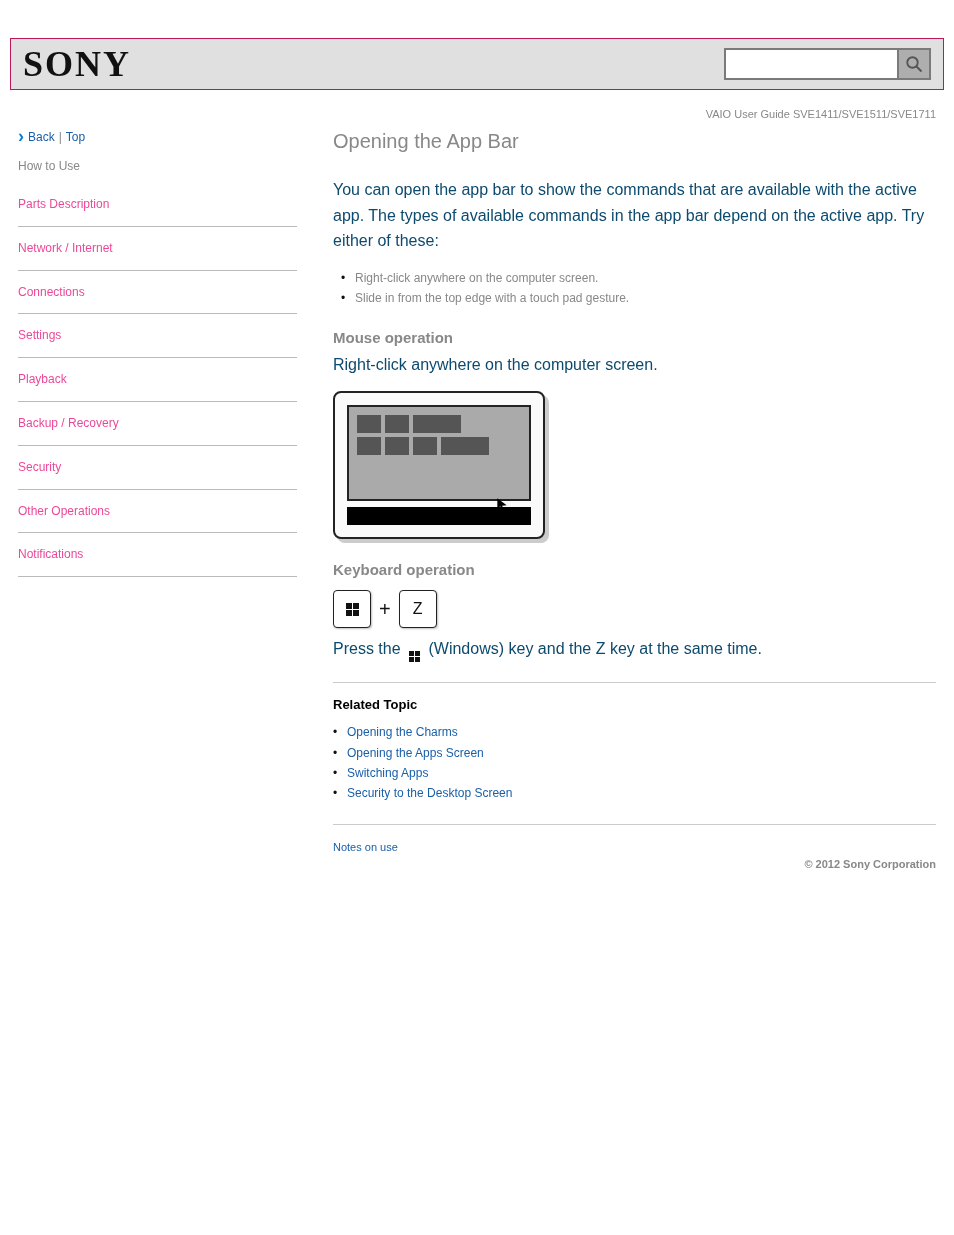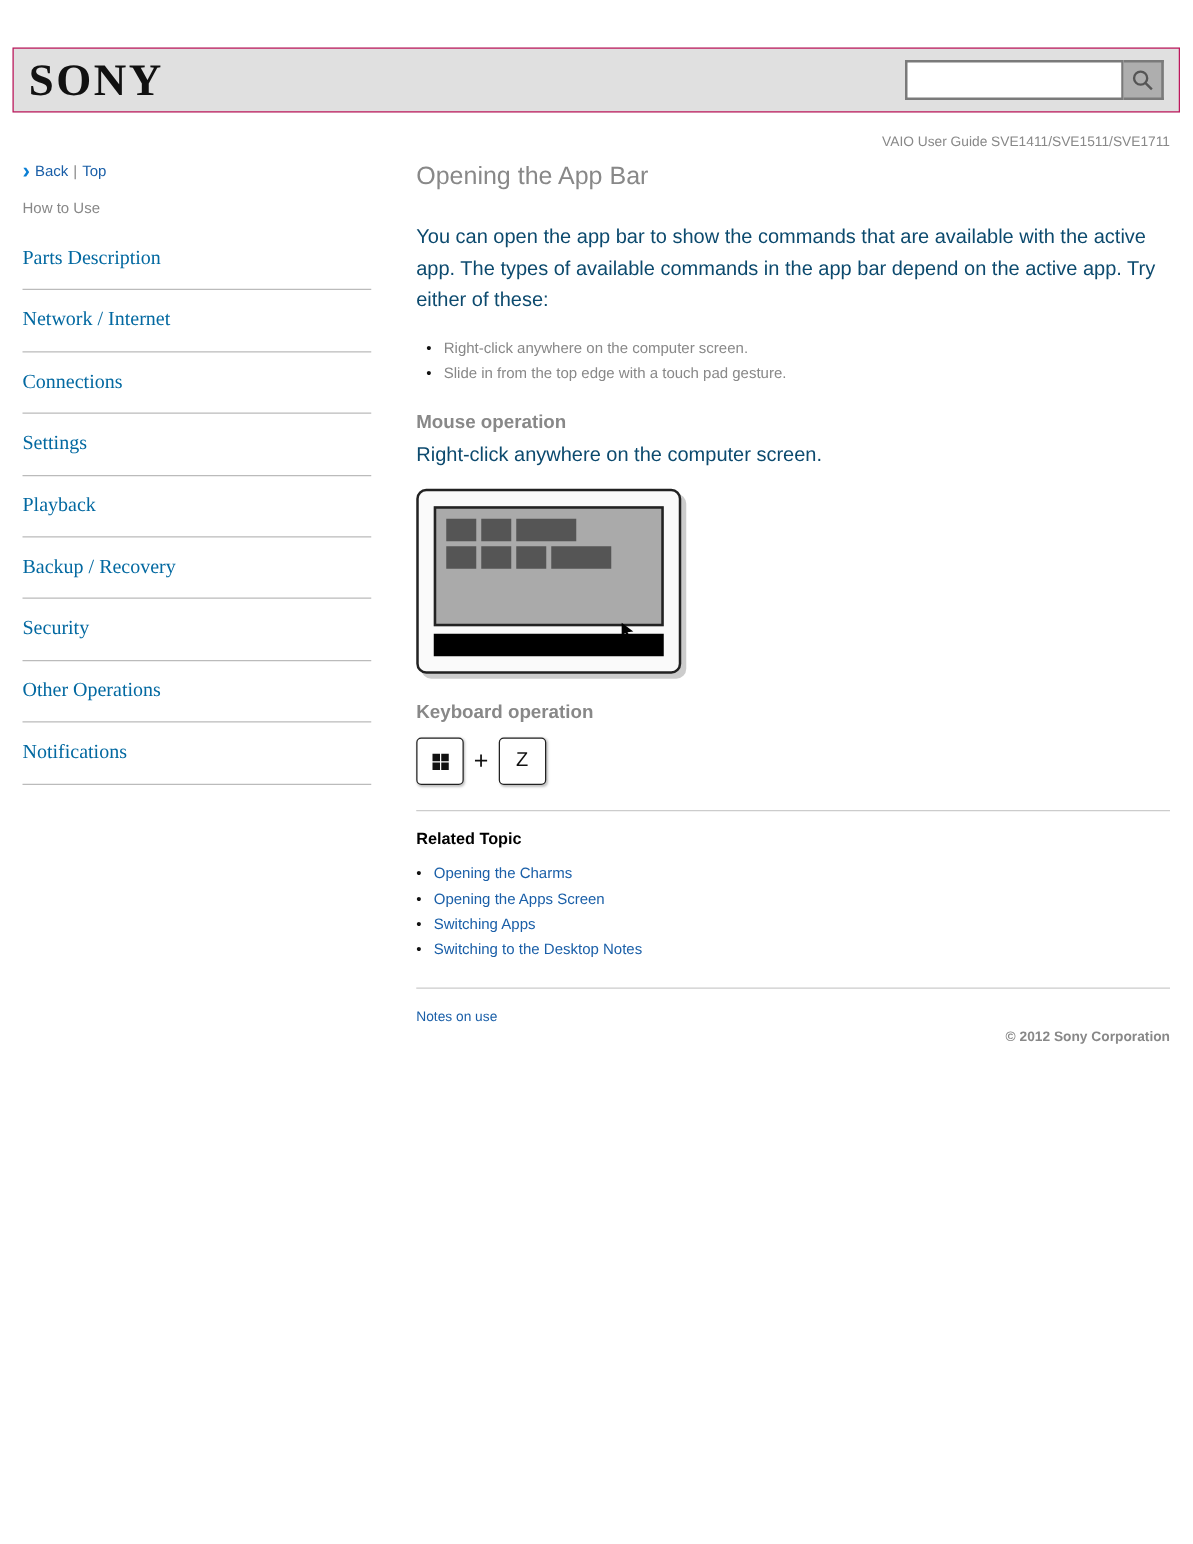--- a/index.html
+++ b/index.html
@@ -9,21 +9,21 @@
   .logo { font-family: "Times New Roman", serif; font-size: 36px; font-weight: 800; letter-spacing: 2px; color: #111; }
   .searchwrap { display: flex; align-items: stretch; }
   .searchbox { border: 2px solid #7a7a7a; background: #fff; width: 175px; height: 32px; padding: 0 4px; font-size: 13px; }
   .searchbtn { border: 2px solid #7a7a7a; border-left: none; background: #aeaeae; width: 32px; height: 32px; display: flex; align-items: center; justify-content: center; cursor: pointer; }
   .searchbtn svg { width: 18px; height: 18px; fill: none; stroke: #555; stroke-width: 2.5; }
   .modelrow { text-align: right; color: #888; font-size: 11px; margin: 18px 18px 0 0; }
   .grid { display: flex; margin: 6px 18px 0 18px; }
   .sidebar { width: 295px; flex: 0 0 295px; padding-right: 16px; }
   .crumb { display: flex; align-items: center; margin-bottom: 12px; font-size: 12px; color: #888; }
   .chev { color: #0a7fd5; font-weight: bold; font-size: 18px; margin-right: 4px; }
-  .sidebar-item { border-bottom: 1px solid #bbb; padding: 13px 0; font-size: 16px; color: #0369a1; line-height: 1.4; cursor: pointer; font-family: Liberation Serif, serif; }
+  .sidebar-item { border-bottom: 1px solid #bbb; padding: 13px 0; font-size: 12px; color: #ec4899; line-height: 1.4; cursor: pointer; }
   .sidebar-item:first-of-type { border-top: none; }
   .main { flex: 1; padding-left: 20px; }
   .h1 { font-size: 20px; color: #888; font-weight: normal; margin-top: 4px; margin-bottom: 24px; }
   .para { color: #0c4a6e; font-size: 16px; line-height: 1.6; margin-bottom: 14px; }
   .bullets { list-style: none; margin: 0 0 16px 8px; }
   .bullets li { color: #888; font-size: 12px; line-height: 1.7; padding-left: 14px; position: relative; }
   .bullets li::before { content: "•"; position: absolute; left: 0; color: #111; }
   .h2 { font-size: 15px; color: #888; font-weight: bold; margin: 20px 0 6px 0; }
   .illus { width: 212px; height: 148px; border: 2px solid #222; border-radius: 8px; background: #fafafa; position: relative; margin: 14px 0 22px 0; box-shadow: 4px 4px 0 #ccc; overflow: hidden; }
   .illus-inner { position: absolute; top: 12px; left: 12px; right: 12px; bottom: 36px; background: #aaa; border: 2px solid #222; }
@@ -127,28 +127,38 @@
         <span class="winicon">
               <span></span>
               <span></span>
               <span></span>
               <span></span>
             </span>
       </div>
       <span class="plus">+</span>
       <div class="key">Z</div>
     </div>
+    <div class="para">
+      <span>Press the </span>
+      <span class="inlinewin">
+            <span></span>
+            <span></span>
+            <span></span>
+            <span></span>
+          </span>
+      <span> (Windows) key and the Z key at the same time.</span>
+    </div>
 
     <hr class="hr">
 
     <div class="h3">Related Topic</div>
     <div class="bulletlink"><span class="link">Opening the Charms</span></div>
     <div class="bulletlink"><span class="link">Opening the Apps Screen</span></div>
     <div class="bulletlink"><span class="link">Switching Apps</span></div>
-    <div class="bulletlink"><span class="link">Switching to the Desktop Notes</span></div>
+    <div class="bulletlink"><span class="link">Security to the Desktop Screen</span></div>
 
     <hr class="hr">
 
     <div style="text-align:left;">
       <span class="link" style="font-size:11px;">Notes on use</span>
     </div>
     <div style="text-align:right;color:#888;font-size:11px;margin-top:4px;font-weight:bold;">© 2012 Sony Corporation</div>
   </div>
 </div>
 

